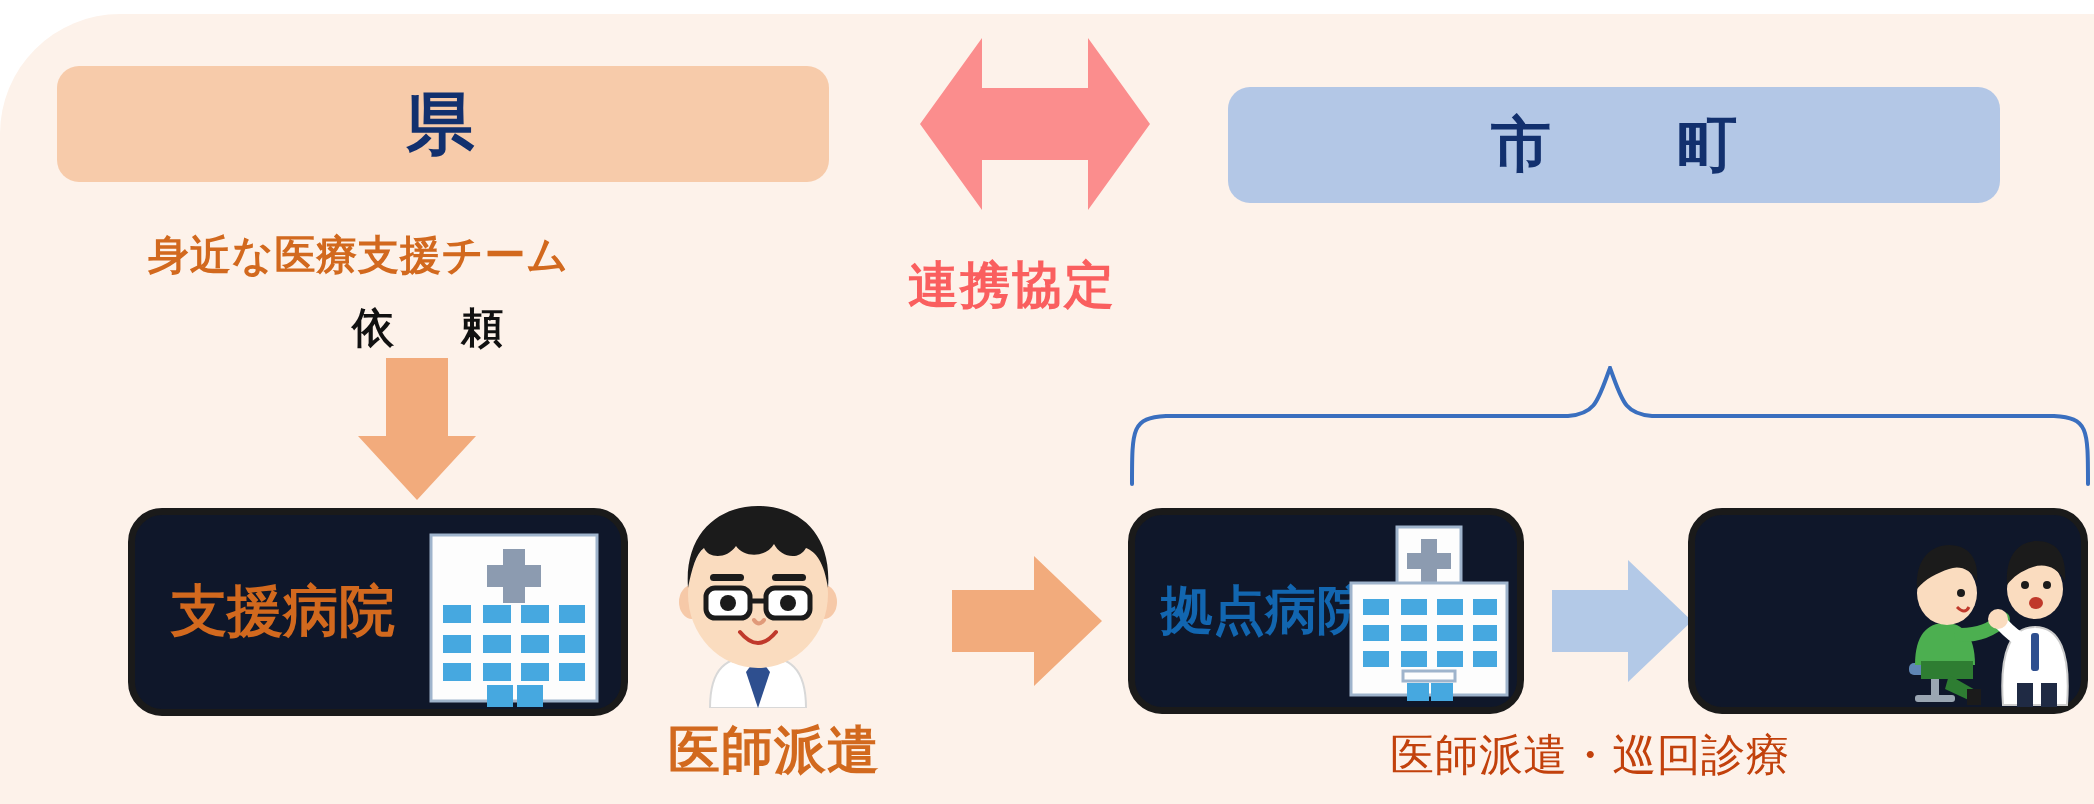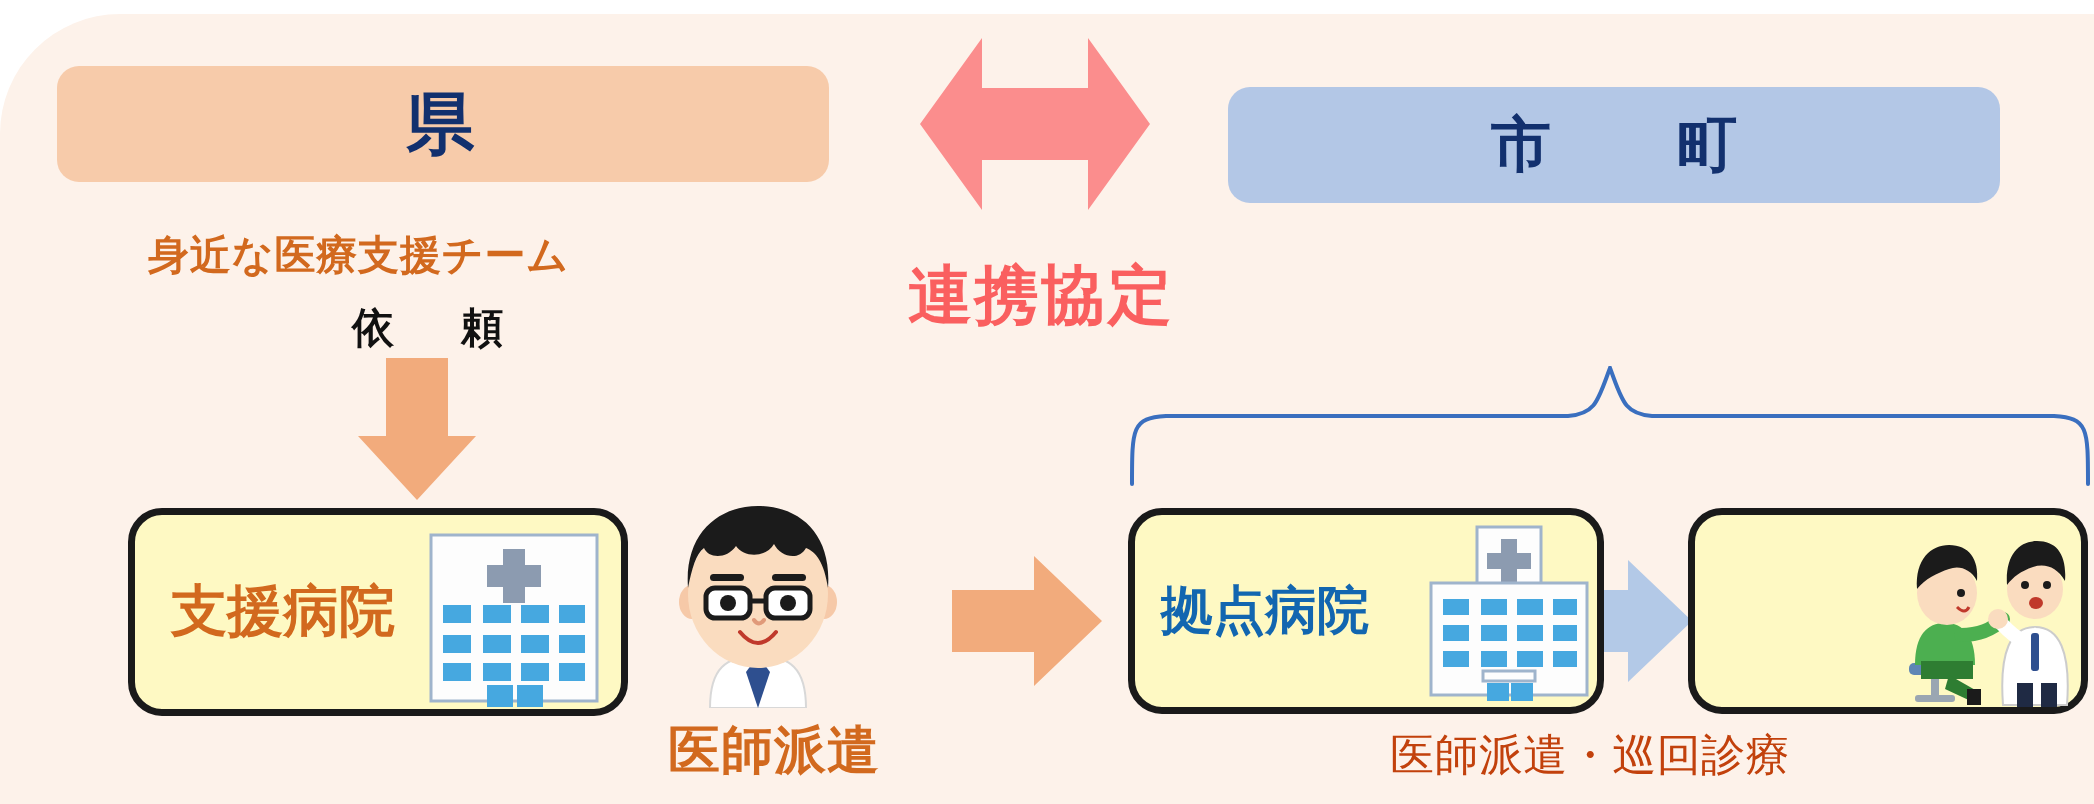--- a/index.html
+++ b/index.html
@@ -19,42 +19,42 @@
                font-size:60px;letter-spacing:.55em;text-indent:.55em;margin-top:21px;}
 
   
   #biarrow{position:absolute;left:920px;top:38px;width:230px;height:172px;}
 
   
   .lbl{position:absolute;white-space:nowrap;font-weight:bold;}
   #lbl-team{left:148px;top:228px;font-size:41px;font-weight:700;color:#d2691e;
             letter-spacing:.02em;}
   #lbl-irai{left:352px;top:300px;font-size:42px;color:#111111;letter-spacing:.30em;}
-  #lbl-renkei{left:908px;top:252px;font-size:64px;font-weight:700;color:#fa5f5f;
+  #lbl-renkei{left:908px;top:252px;font-size:50px;font-weight:700;color:#fa5f5f;
               letter-spacing:.04em;text-align:center;}
   #lbl-chosei{left:1528px;top:296px;font-size:42px;color:#111111;letter-spacing:.30em;}
   #lbl-haken{left:668px;top:716px;font-size:52px;font-weight:700;color:#d2691e;
              letter-spacing:.02em;}
   #lbl-junkai{left:1390px;top:726px;font-size:44px;font-weight:400;color:#c2410c;
               letter-spacing:.01em;}
 
   
   #arrow-down{position:absolute;left:358px;top:358px;width:118px;height:142px;}
   
   #arrow-right{position:absolute;left:952px;top:556px;width:150px;height:130px;}
   
   #arrow-blue{position:absolute;left:1552px;top:560px;width:140px;height:122px;}
   
   #brace{position:absolute;left:1126px;top:366px;width:968px;height:120px;}
 
   
-  .box{position:absolute;background:#fef9c3;border:7px solid #1a1a1a;
+  .box{position:absolute;background:#0f172a;border:7px solid #1a1a1a;
        border-radius:34px;display:flex;align-items:center;box-sizing:border-box;}
   #box-shien{left:128px;top:508px;width:500px;height:208px;}
-  #box-kyoten{left:1128px;top:508px;width:476px;height:206px;}
+  #box-kyoten{left:1128px;top:508px;width:396px;height:206px;}
   #box-shinryo{left:1688px;top:508px;width:400px;height:206px;}
 
   .box-label{font-weight:700;white-space:nowrap;}
   #box-shien .box-label{color:#d2691e;font-size:56px;margin-left:36px;}
   #box-kyoten .box-label{color:#1266b0;font-size:52px;margin-left:26px;}
   #box-shinryo .box-label{color:#1266b0;font-size:52px;margin-left:28px;}
 
   .box-art{position:absolute;}
   #art-shien{right:18px;top:14px;}
   #art-kyoten{right:4px;top:6px;}

